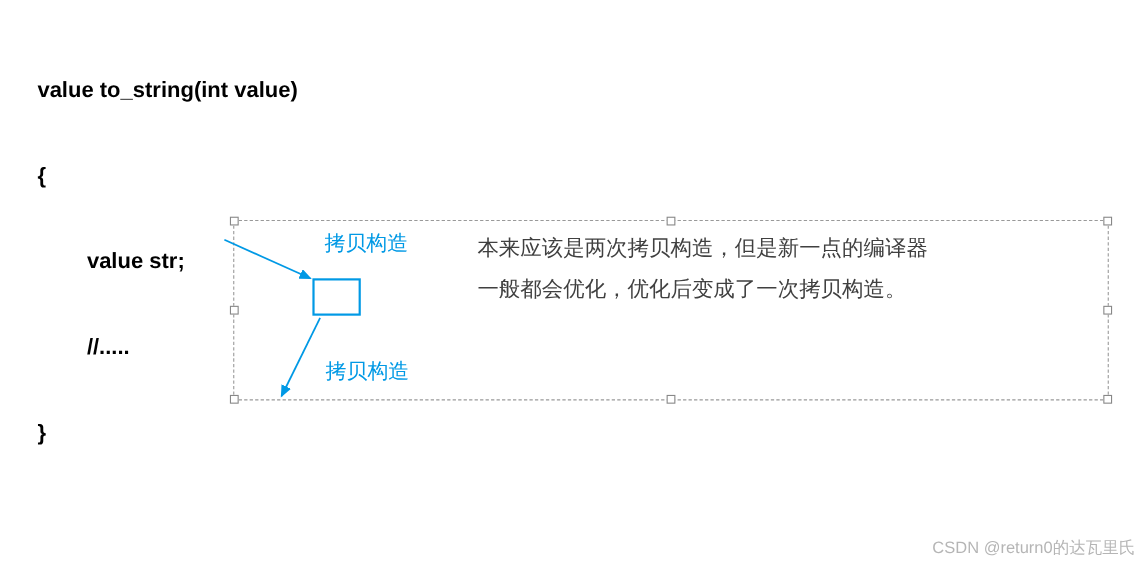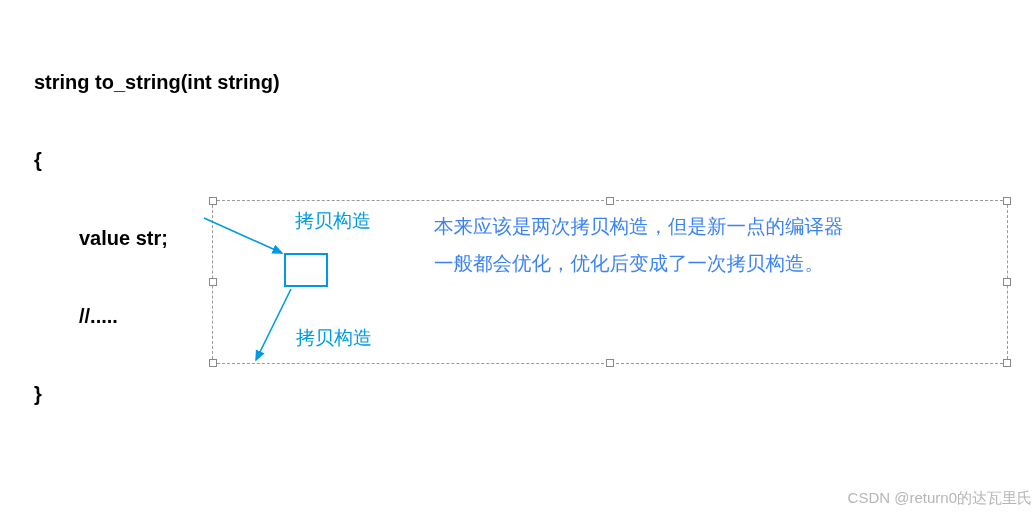--- a/index.html
+++ b/index.html
@@ -78,21 +78,21 @@
       top: 325px;
       color: #0099E5;
       font-size: 19px;
       font-weight: normal;
     }
     
     .explanation {
       position: absolute;
       left: 434px;
       top: 208px;
-      color: #3b82f6;
+      color: #404040;
       font-size: 19.5px;
       font-weight: normal;
       line-height: 1.9;
     }
     
     .watermark {
       position: absolute;
       right: 0;
       bottom: 8px;
       color: rgba(120,120,120,0.55);
@@ -104,21 +104,21 @@
       position: absolute;
       left: 0;
       top: 0;
       pointer-events: none;
     }
   </style>
 </head>
 <body>
 
 <div class="code-block">
-<span class="code-line">string to_string(int string)</span>
+<span class="code-line">value to_string(int value)</span>
 <span class="code-line">{</span>
 <span class="code-line indent1">value str;</span>
 <span class="code-line indent1">//.....</span>
 <span class="code-line">}</span>
 
 
 
 
 
 </div>

